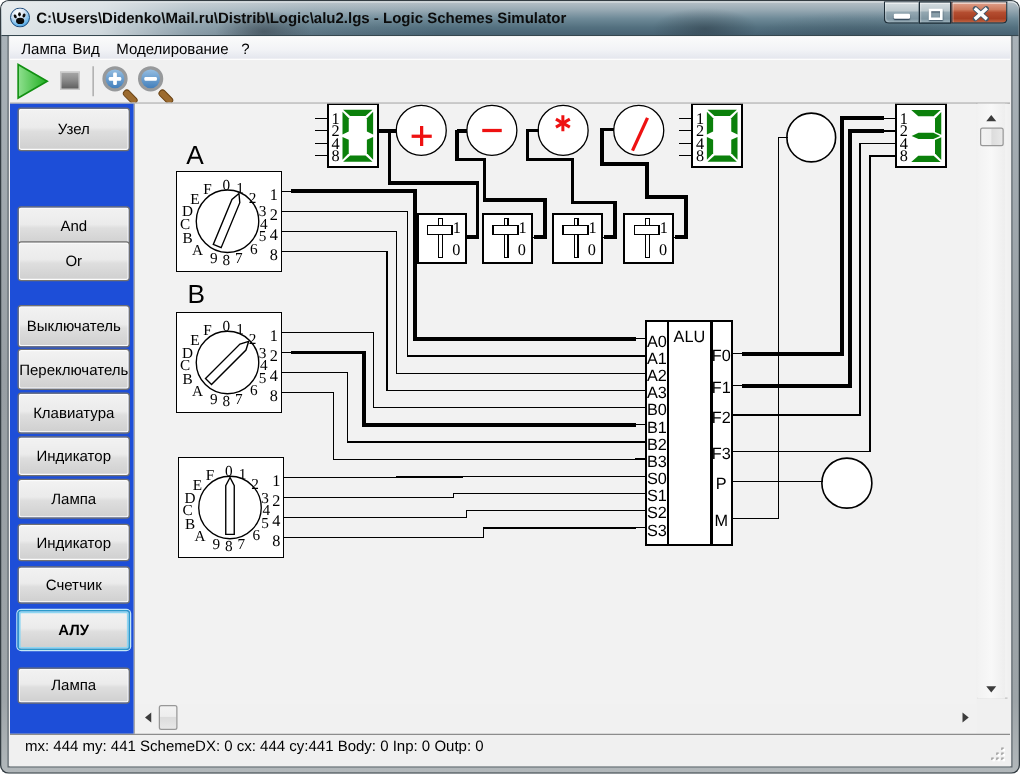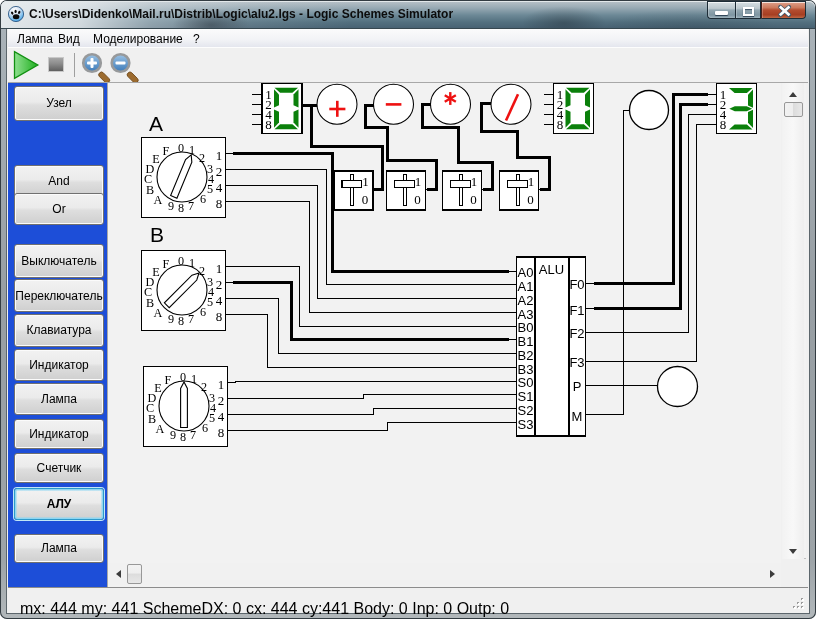--- a/index.html
+++ b/index.html
@@ -46,21 +46,21 @@
 #vsb { position:absolute; left:782px; top:83px; width:24px; height:476px; background:#f2f2f2; border-bottom:1px solid #c0c0c0; }
 #vsb .track { position:absolute; left:0; top:0; width:22px; height:476px; background:linear-gradient(90deg,#f2f2f2,#f8f8f8 50%,#eeeeee); }
 #vthumb { position:absolute; left:1.5px; top:19px; width:19px; height:14.5px; border:1px solid #989898; border-radius:2px;
   background:linear-gradient(90deg,#f2f2f2,#eee 45%,#dcdcdc 50%,#e8e8e8); }
 .arr { position:absolute; width:0; height:0; }
 #hsb { position:absolute; left:108px; top:563px; width:673px; height:22px; background:#f1f1f1; }
 #hthumb { position:absolute; left:19px; top:1px; width:15px; height:20px; border:1px solid #989898; border-radius:2px;
   background:linear-gradient(180deg,#f2f2f2,#eee 45%,#dcdcdc 50%,#e8e8e8); }
 #hline2 { position:absolute; left:8px; top:587px; width:800px; height:1px; background:#8c8c8c; }
 #statusbar { position:absolute; left:8px; top:588px; width:800px; height:25px; background:#f0f0f0; }
-#statustext { position:absolute; left:12px; top:12px; font-size:16px; color:#000;text-align:right; }
+#statustext { position:absolute; left:12px; top:2px; font-size:12px; color:#000;text-align:right; }
 #grip { position:absolute; right:3px; bottom:3px; width:13px; height:13px; }
 </style></head><body>
 <div id="win">
   <div id="frame"></div>
   <div id="framein"></div>
   <div id="titlebar"></div>
   <svg id="paw" width="16" height="16" xmlns="http://www.w3.org/2000/svg">
     <defs>
         <radialGradient id="pg" cx="40%" cy="25%" r="85%">
       <stop offset="0" stop-color="#ffffff"></stop>

